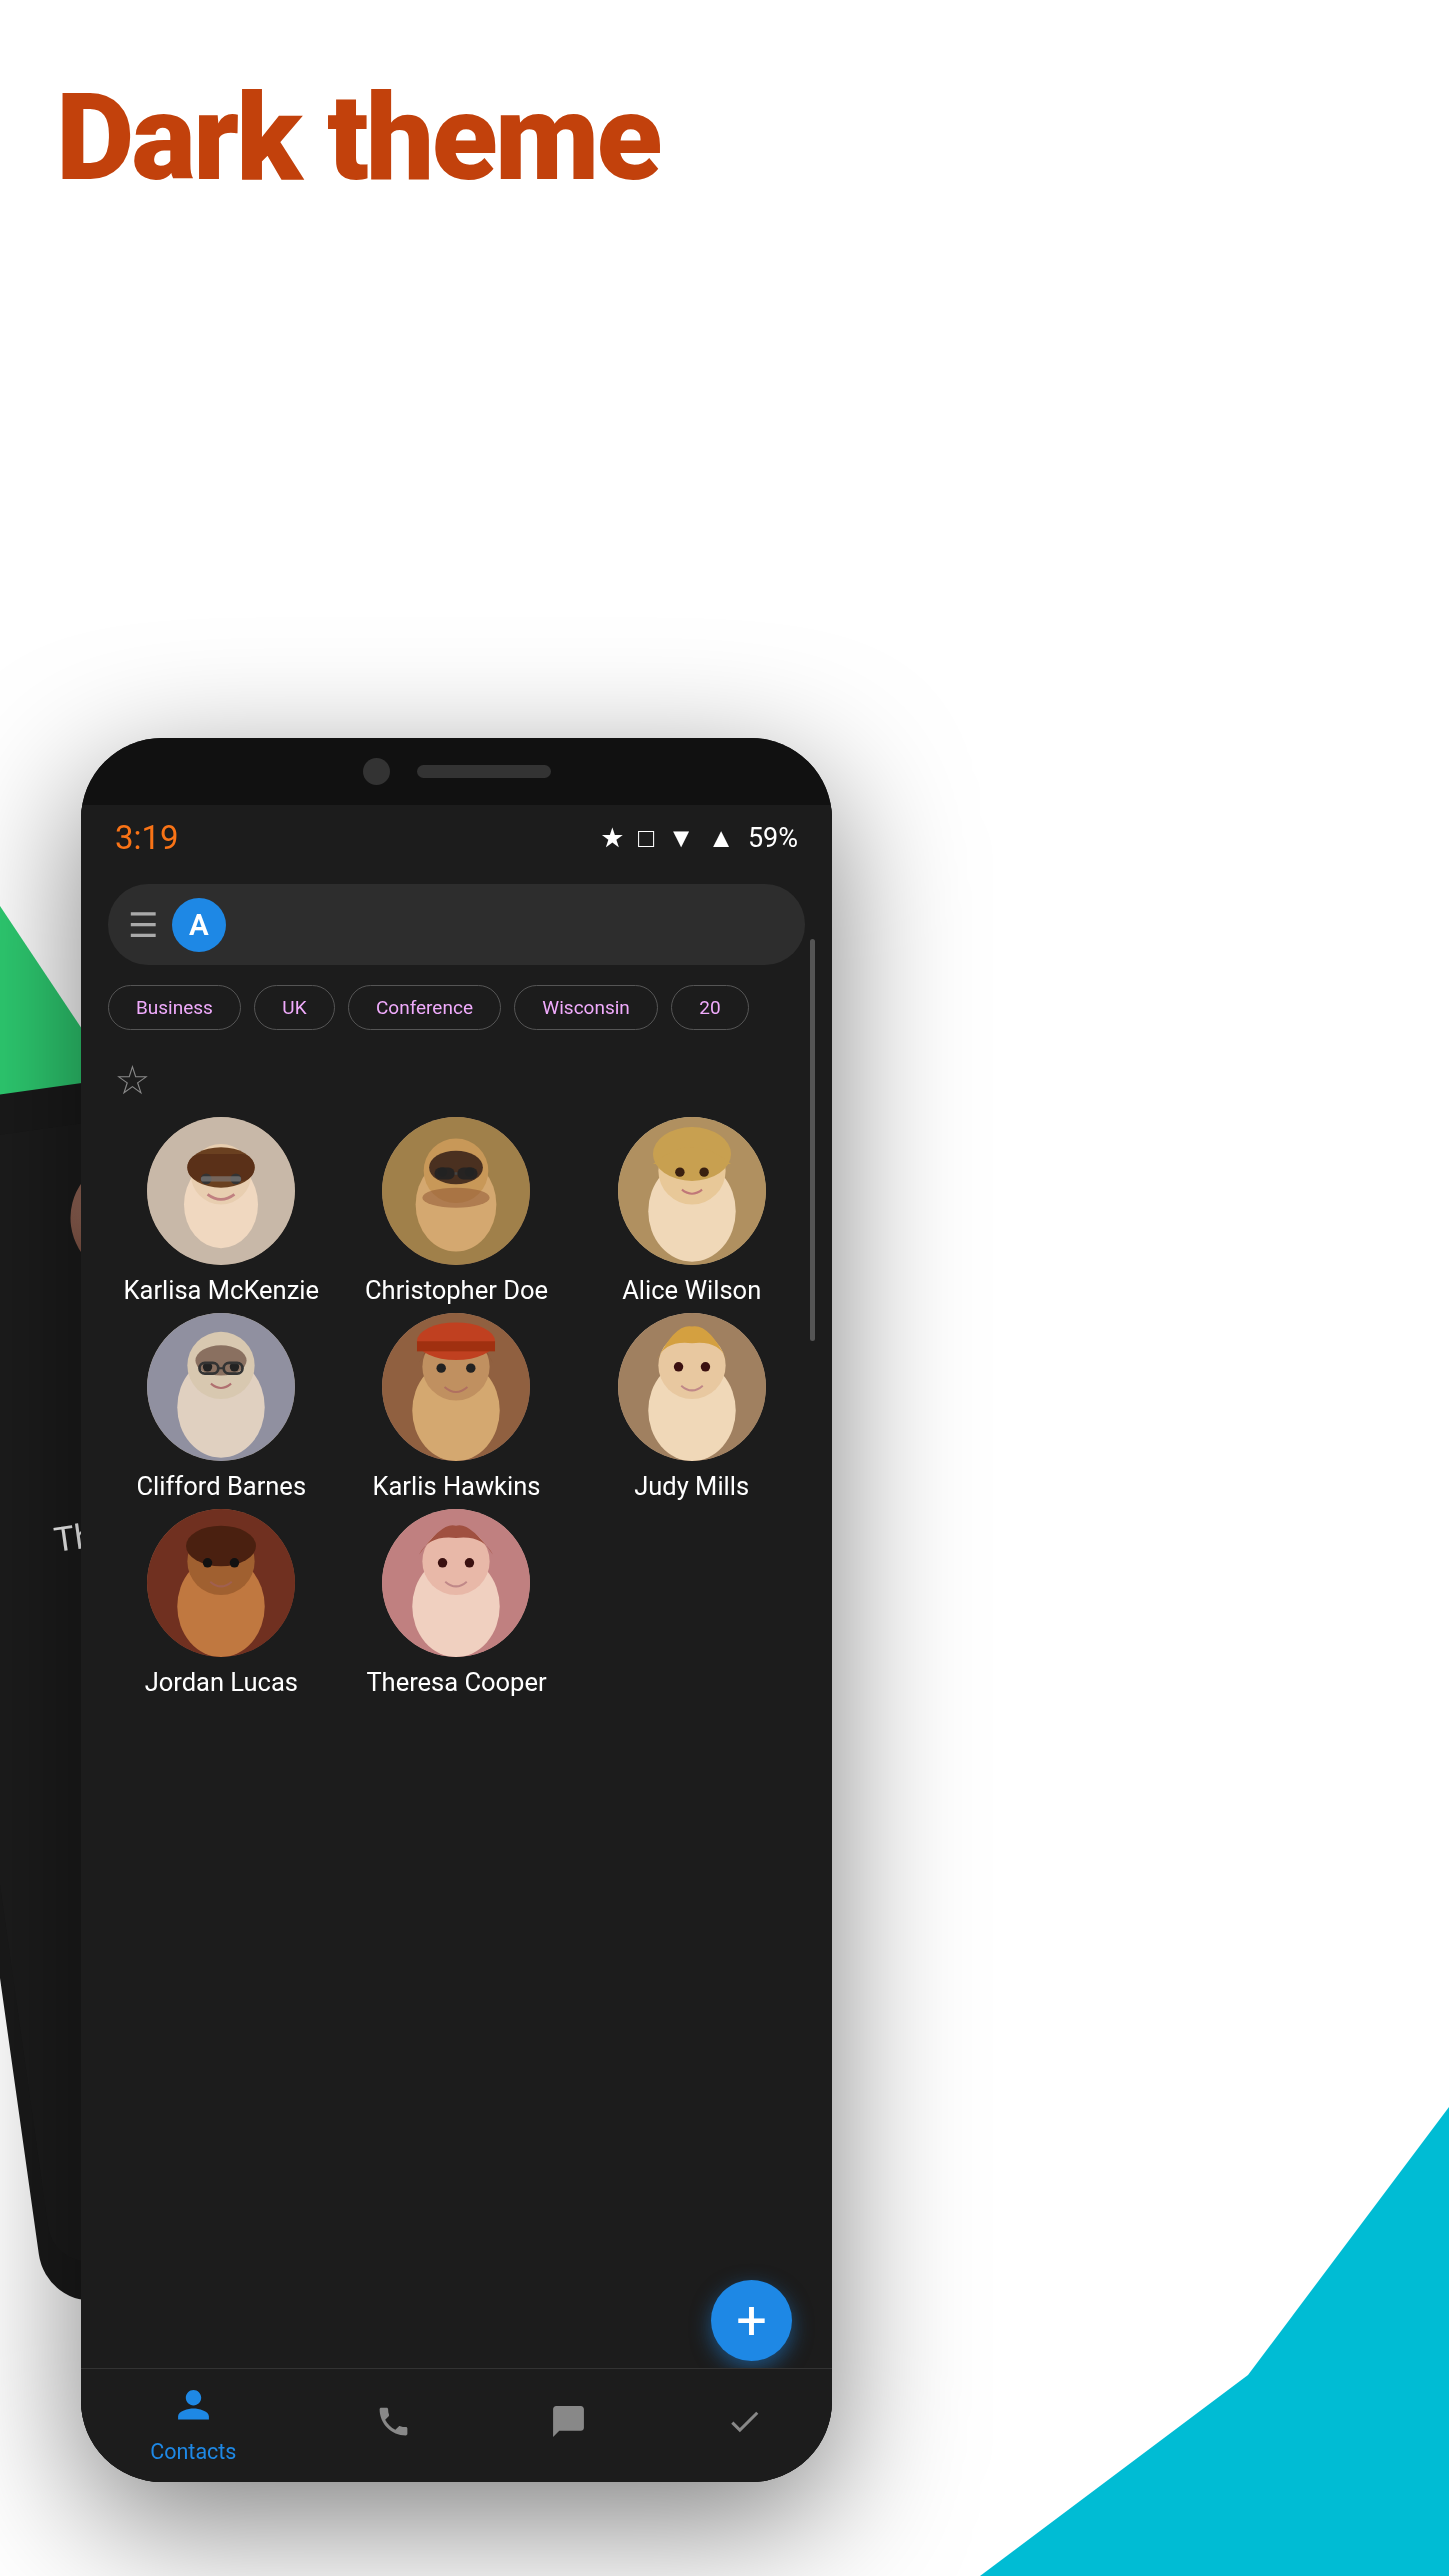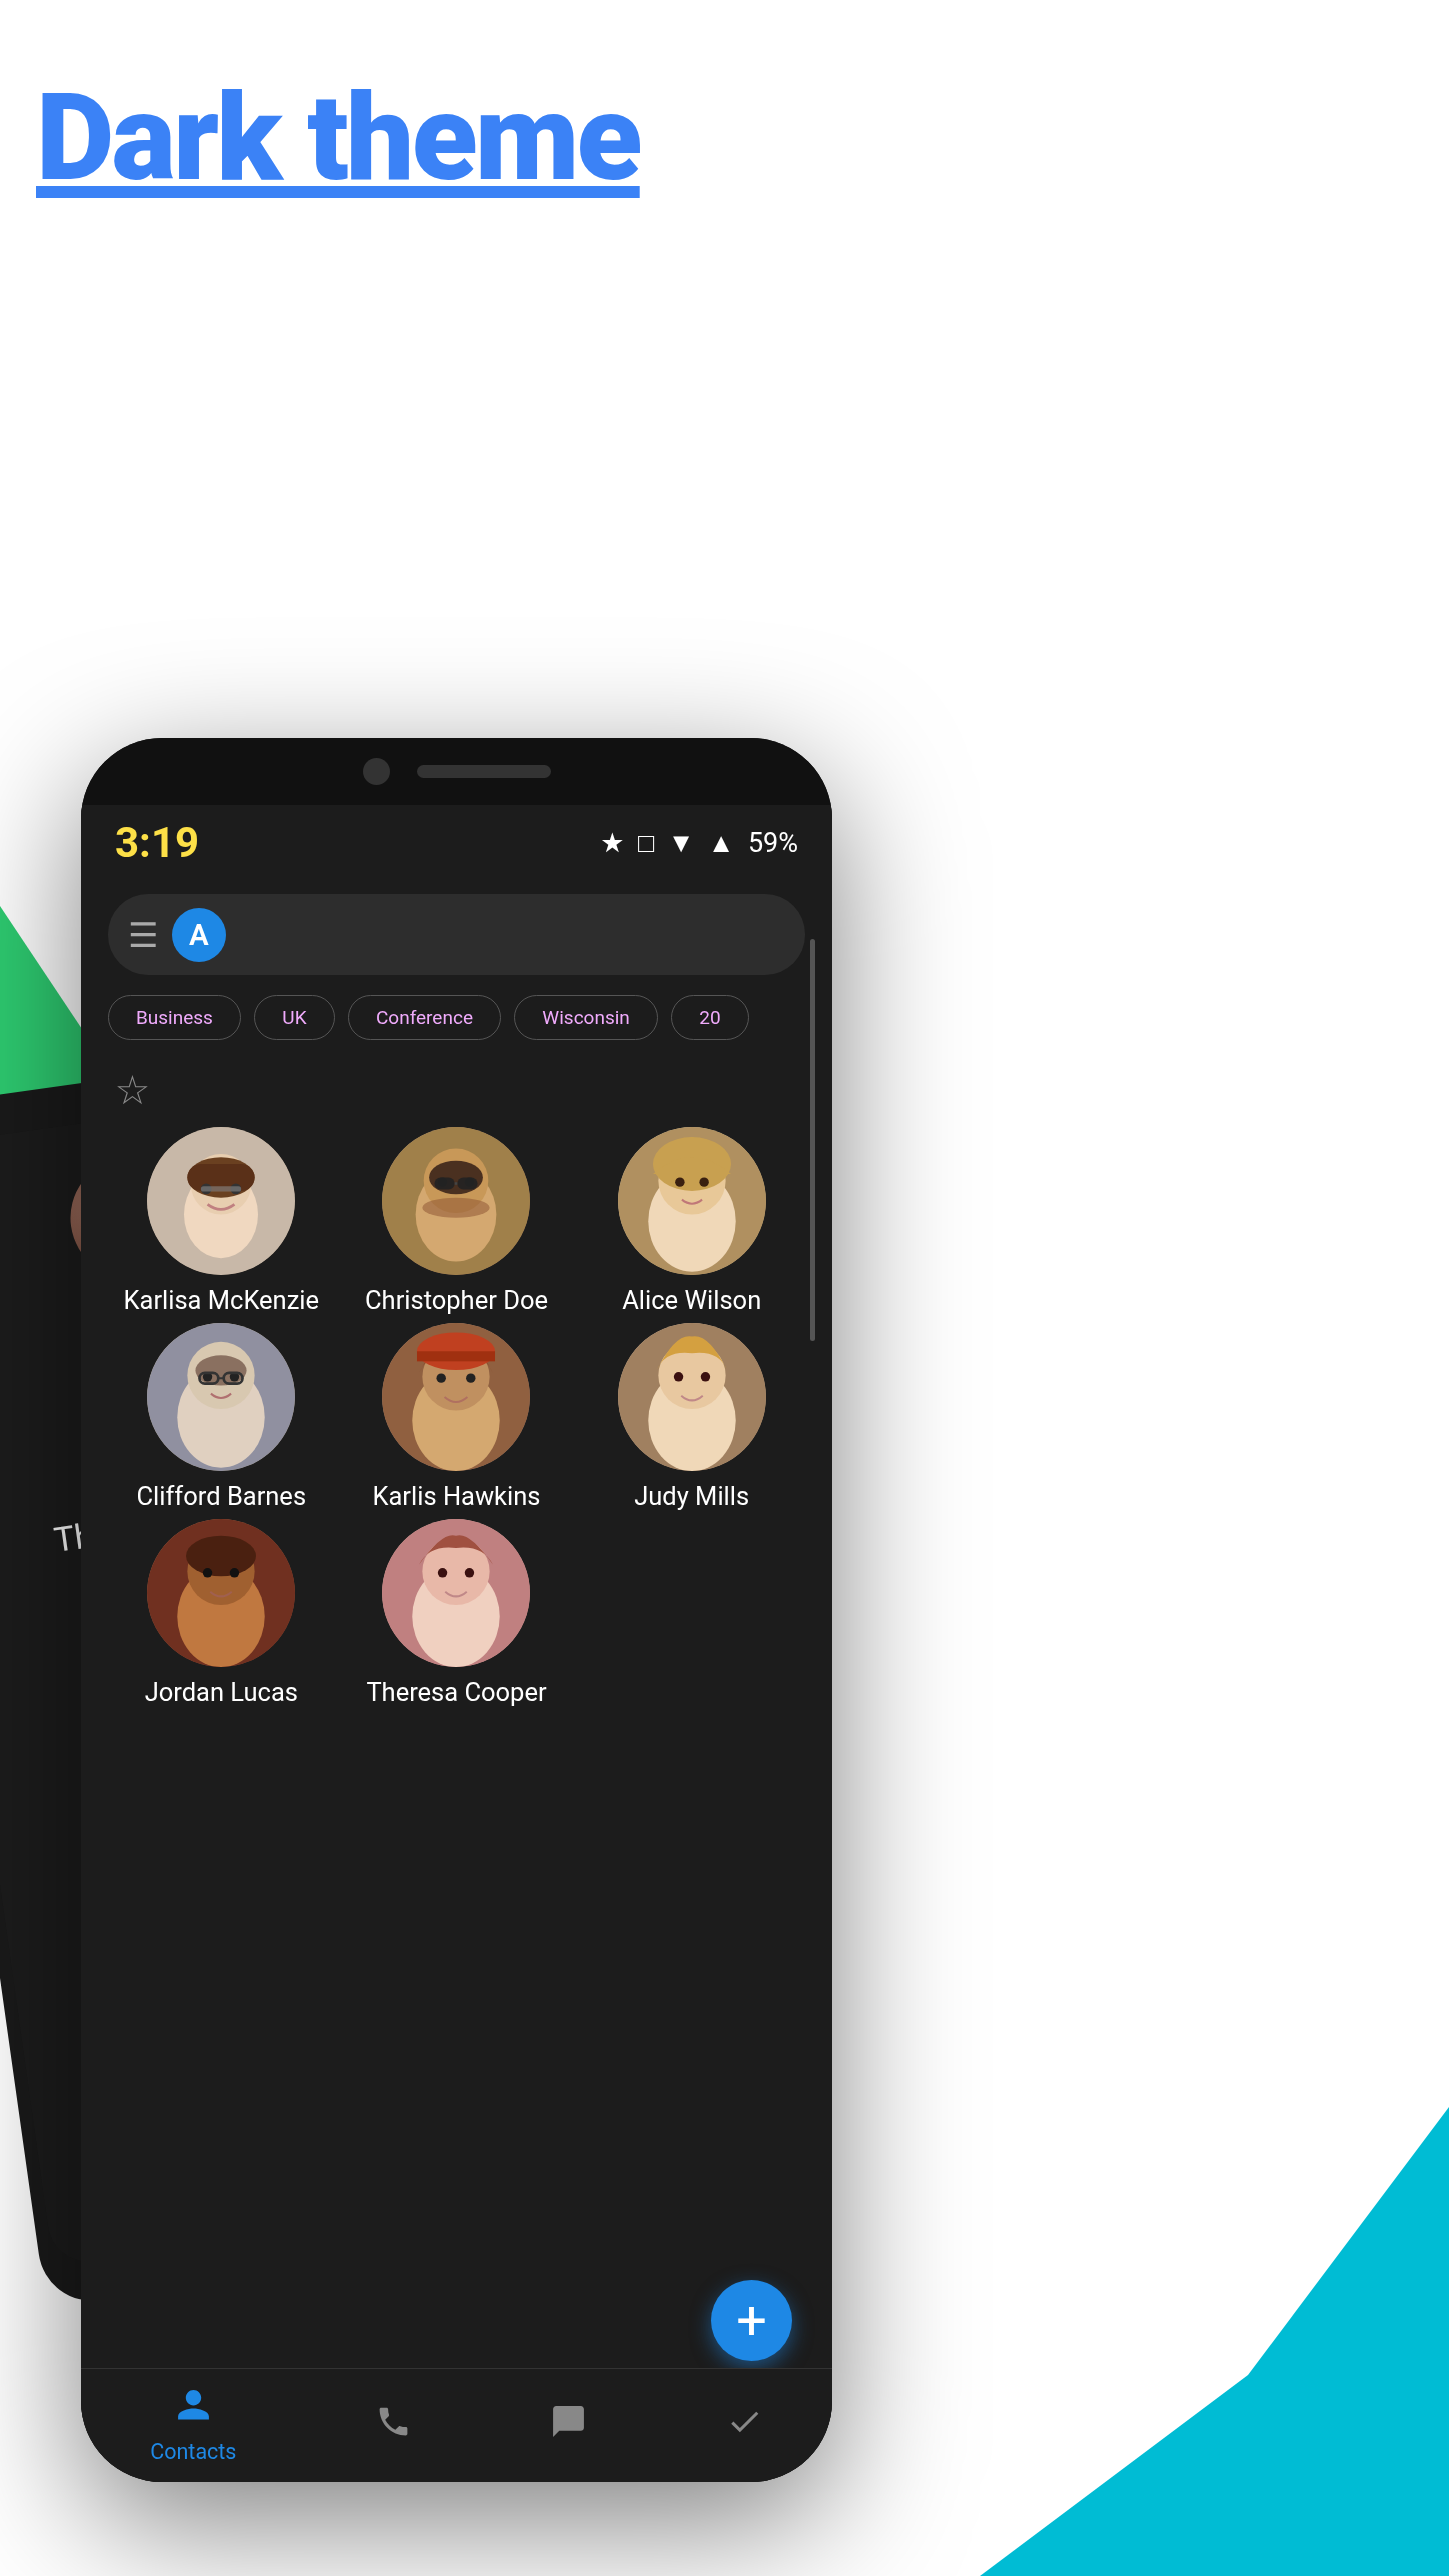--- a/index.html
+++ b/index.html
@@ -9,26 +9,25 @@
       background: #ffffff;
       font-family: -apple-system, BlinkMacSystemFont, 'Segoe UI', Roboto, sans-serif;
       overflow-x: hidden;
       position: relative;
     }
 
     
     .page-title {
       position: absolute;
       top: 67px;
-      left: 36px;
+      left: 56px;
       font-size: 121px;
       font-weight: 900;
-      color: #3b82f6;
+      color: #c2410c;
       letter-spacing: -2.7px;
-      text-decoration: underline;
     }
 
     
     .green-triangle {
       position: absolute;
       left: 0;
       top: 906px;
       width: 0;
       height: 0;
       border-top: 402px solid transparent;
@@ -130,23 +129,23 @@
     
     .status-bar {
       display: flex;
       justify-content: space-between;
       align-items: center;
       padding: 13.4px 34px;
       background: #1c1c1c;
     }
 
     .status-time {
-      color: #fde047;
-      font-size: 42px;
-      font-weight: 700;
+      color: #f97316;
+      font-size: 33px;
+      font-weight: 400;
     }
 
     .status-icons {
       display: flex;
       align-items: center;
       gap: 13.4px;
       color: #ffffff;
       font-size: 27px;
     }
 

